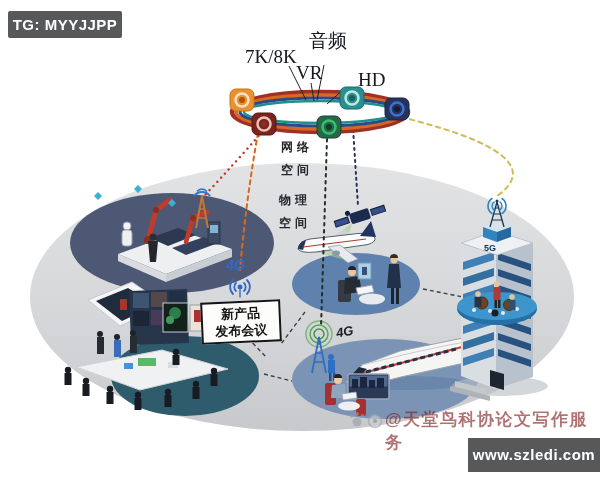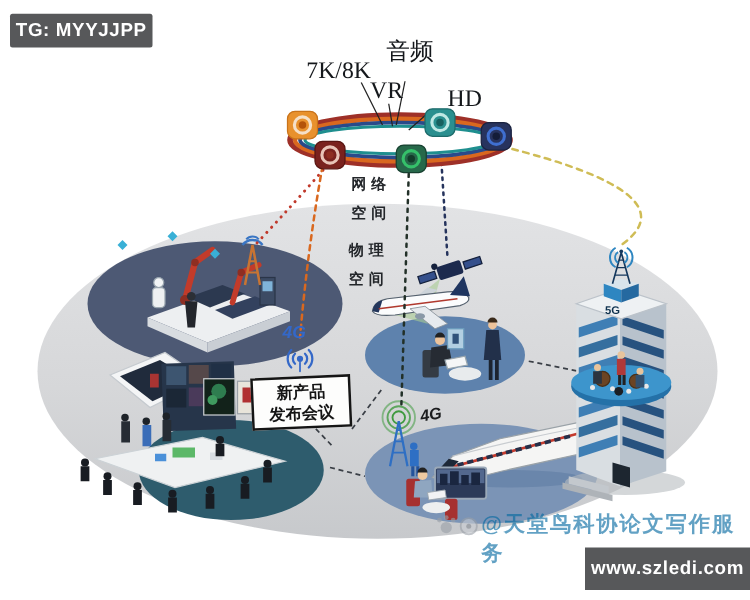--- a/index.html
+++ b/index.html
@@ -14,21 +14,21 @@
   .ring-label{font-family:"Liberation Serif","DejaVu Serif",serif;font-size:19px;color:#15181c;font-weight:500;}
   .space-label{font-family:"Liberation Serif","DejaVu Serif",serif;font-size:12px;font-weight:700;
                color:#23262a;letter-spacing:4px;line-height:23px;text-align:center;width:58px;}
   .sign{left:201px;top:301px;width:74px;background:#fdfdfc;border:2px solid #151515;color:#141414;
         font-family:"Liberation Serif","DejaVu Serif",serif;font-weight:bold;font-size:13px;
         line-height:17px;text-align:center;padding:2px 1px;transform:rotate(-2.5deg);}
   .gtag{font-style:italic;font-weight:900;font-size:14px;}
   .g4-left{left:226px;top:257px;color:var(--blue);}
   .g4-train{left:336px;top:324px;color:#1b1c1e;font-size:13px;transform:rotate(-10deg);}
   .g5-bldg{left:484px;top:220px;width:26px;text-align:left;font-size:9px;font-weight:bold;color:#10334f;margin-top:23px;}
-  .watermark{left:385px;top:408px;font-size:17px;font-weight:bold;color:#0369a1;opacity:.62;letter-spacing:1.5px;}
+  .watermark{left:385px;top:408px;font-size:17px;font-weight:bold;color:#7f1d1d;opacity:.62;letter-spacing:1.5px;}
 </style>
 </head>
 <body>
 
 <div class="canvas">
 
 <svg width="600" height="480" viewBox="0 0 600 480">
   <defs>
     <linearGradient id="grayGrad" x1="0" y1="0" x2="0" y2="1">
       <stop offset="0" stop-color="#e2e3e5"></stop>

